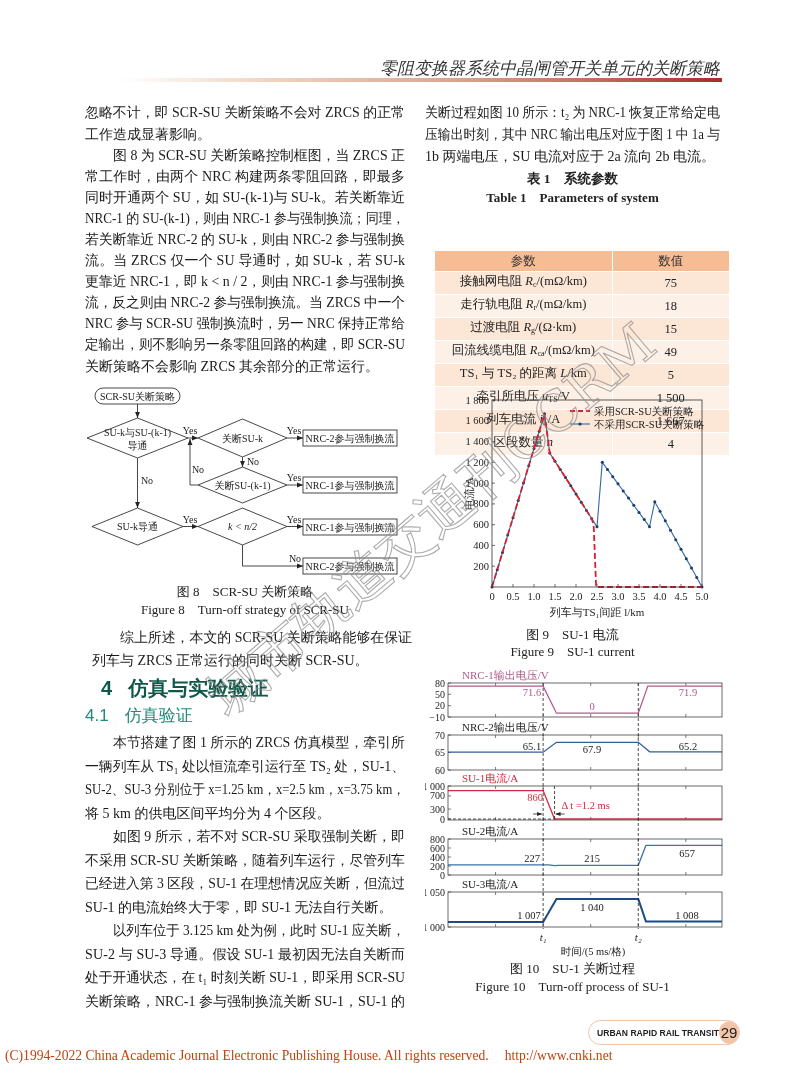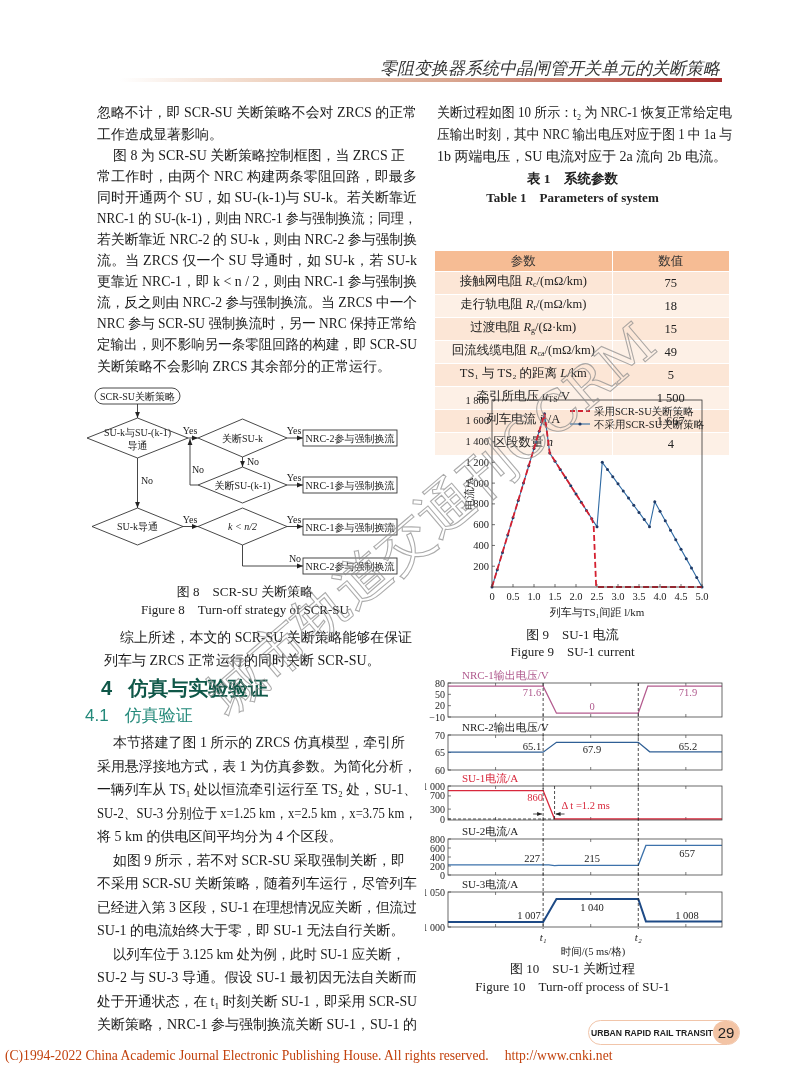--- a/index.html
+++ b/index.html
@@ -2,21 +2,21 @@
 <html style="--bar: #a72c2c; --sec: #0f5748; --subsec: #23897a; --th: #f6bc94; --tr1: #fce6d6; --tr2: #fdf0e6;"><head>
 <meta charset="utf-8">
 <style>
 *{margin:0;padding:0;box-sizing:border-box;}
 html,body{width:800px;height:1086px;background:#fff;overflow:hidden;}
 body{position:relative;font-family:"Liberation Serif","DejaVu Serif",serif;color:#1a1a1a;}
 .abs{position:absolute;}
 .running-title{left:300px;width:420px;top:57px;text-align:right;font-style:italic;font-size:17px;color:#333;font-family:"DejaVu Sans","Liberation Sans",sans-serif;white-space:nowrap;}
 .header-bar{left:120px;width:602px;top:78px;height:4px;background:linear-gradient(to right,rgba(252,240,232,0),#efd3c1 25%,#d9a690 55%,#c06a5e 80%,var(--bar,#a72c2c));}
 .blk{font-size:14px;color:#1a1a1a;}
-.ln{height:var(--lh);line-height:var(--lh);white-space:nowrap;margin-left:12px;}
+.ln{height:var(--lh);line-height:var(--lh);white-space:nowrap;}
 .ln>span{display:inline-block;transform-origin:0 50%;}
 .ln.ind{margin-left:28px;}
 #left-a{left:85px;top:102.45px;width:320px;}
 #left-b{left:92px;top:625.5px;width:320px;}
 #left-c{left:85px;top:731.25px;width:320px;}
 #right-a{left:425px;top:102px;width:295px;}
 .cap{position:absolute;text-align:center;font-size:13px;color:#222;white-space:nowrap;height:16px;line-height:16px;}
 #f8c1{left:85px;width:320px;top:584px;}
 #f8c2{left:85px;width:320px;top:602px;}
 #t1c1{left:425px;width:295px;top:171px;font-weight:bold;font-size:13.5px;}
@@ -32,21 +32,21 @@
 .tbl th{height:20px;background:var(--th,#f6bc94);font-weight:normal;color:#333;}
 .tbl td{height:19.75px;color:#222;}
 .tbl th,.tbl td{border-right:1px solid #fff;border-bottom:1px solid #fff;text-align:center;padding:0;line-height:18px;white-space:nowrap;}
 .tbl tbody tr:nth-child(odd) td{background:var(--tr1,#fce6d6);}
 .tbl tbody tr:nth-child(even) td{background:var(--tr2,#fdf0e6);}
 .tbl col.c1{width:177px;}
 .tbl sub{font-size:8px;vertical-align:-2px;}
 svg text{font-family:"Liberation Serif","DejaVu Serif",serif;fill:#222;}
 .watermark{left:432px;top:520px;transform:translate(-50%,-50%) rotate(-40.5deg);font-size:55px;white-space:nowrap;color:transparent;-webkit-text-stroke:1.1px #8c8c8c;opacity:.72;pointer-events:none;font-family:"DejaVu Serif","Liberation Serif",serif;}
 .pill{left:588px;top:1020px;width:152px;height:25px;border:1.5px solid #f1c5aa;border-radius:13px;display:flex;align-items:center;overflow:hidden;background:#fff;}
-.pill-name{flex:1;font-family:"Liberation Sans","DejaVu Sans",sans-serif;font-size:8.6px;font-weight:bold;padding-left:2px;color:#222;white-space:nowrap;}
+.pill-name{flex:1;font-family:"Liberation Sans","DejaVu Sans",sans-serif;font-size:8.6px;font-weight:bold;padding-left:8px;color:#222;white-space:nowrap;}
 .pill-num{width:40px;height:100%;background:#f3c4a5;display:flex;align-items:center;justify-content:center;font-family:"Liberation Sans","DejaVu Sans",sans-serif;font-size:15px;color:#222;border-radius:12px 0 0 12px;}
 .copyright{left:5px;top:1048px;font-size:13.6px;color:#c2410c;white-space:nowrap;}
 .copyright .url{margin-left:16px;}
 </style>
 </head>
 <body>
 
 <div class="abs running-title">零阻变换器系统中晶闸管开关单元的关断策略</div>
 <div class="abs header-bar"></div>
 
@@ -123,21 +123,20 @@
 <div class="abs blk" id="left-b" style="--lh:23px">
   <div class="ln ind"><span style="transform: scaleX(0.993092);">综上所述，本文的 SCR-SU 关断策略能够在保证</span></div>
   <div class="ln last"><span>列车与 ZRCS 正常运行的同时关断 SCR-SU。</span></div>
 </div>
 
 <div class="abs sec4"><span>4</span><span class="t">仿真与实验验证</span></div>
 <div class="abs sec41"><span>4.1</span><span class="t">仿真验证</span></div>
 
 <div class="abs blk" id="left-c" style="--lh:23.5px">
   <div class="ln ind"><span style="transform: scaleX(0.993144);">本节搭建了图 1 所示的 ZRCS 仿真模型，牵引所</span></div>
-  <div class="ln"><span style="transform: scaleX(0.993789);">采用悬浮接地方式，表 1 为仿真参数。为简化分析，</span></div>
   <div class="ln"><span style="transform: scaleX(0.987654);">一辆列车从 TS₁ 处以恒流牵引运行至 TS₂ 处，SU-1、</span></div>
   <div class="ln"><span style="transform: scaleX(0.905273);">SU-2、SU-3 分别位于 x=1.25 km，x=2.5 km，x=3.75 km，</span></div>
   <div class="ln last"><span>将 5 km 的供电区间平均分为 4 个区段。</span></div>
   <div class="ln ind"><span style="transform: scaleX(0.993092);">如图 9 所示，若不对 SCR-SU 采取强制关断，即</span></div>
   <div class="ln"><span style="transform: scaleX(0.993692);">不采用 SCR-SU 关断策略，随着列车运行，尽管列车</span></div>
   <div class="ln"><span style="transform: scaleX(0.978406);">已经进入第 3 区段，SU-1 在理想情况应关断，但流过</span></div>
   <div class="ln last"><span>SU-1 的电流始终大于零，即 SU-1 无法自行关断。</span></div>
   <div class="ln ind"><span style="transform: scaleX(0.952837);">以列车位于 3.125 km 处为例，此时 SU-1 应关断，</span></div>
   <div class="ln"><span style="letter-spacing: 0.122984px;">SU-2 与 SU-3 导通。假设 SU-1 最初因无法自关断而</span></div>
   <div class="ln"><span style="transform: scaleX(0.983528);">处于开通状态，在 t₁ 时刻关断 SU-1，即采用 SCR-SU</span></div>

